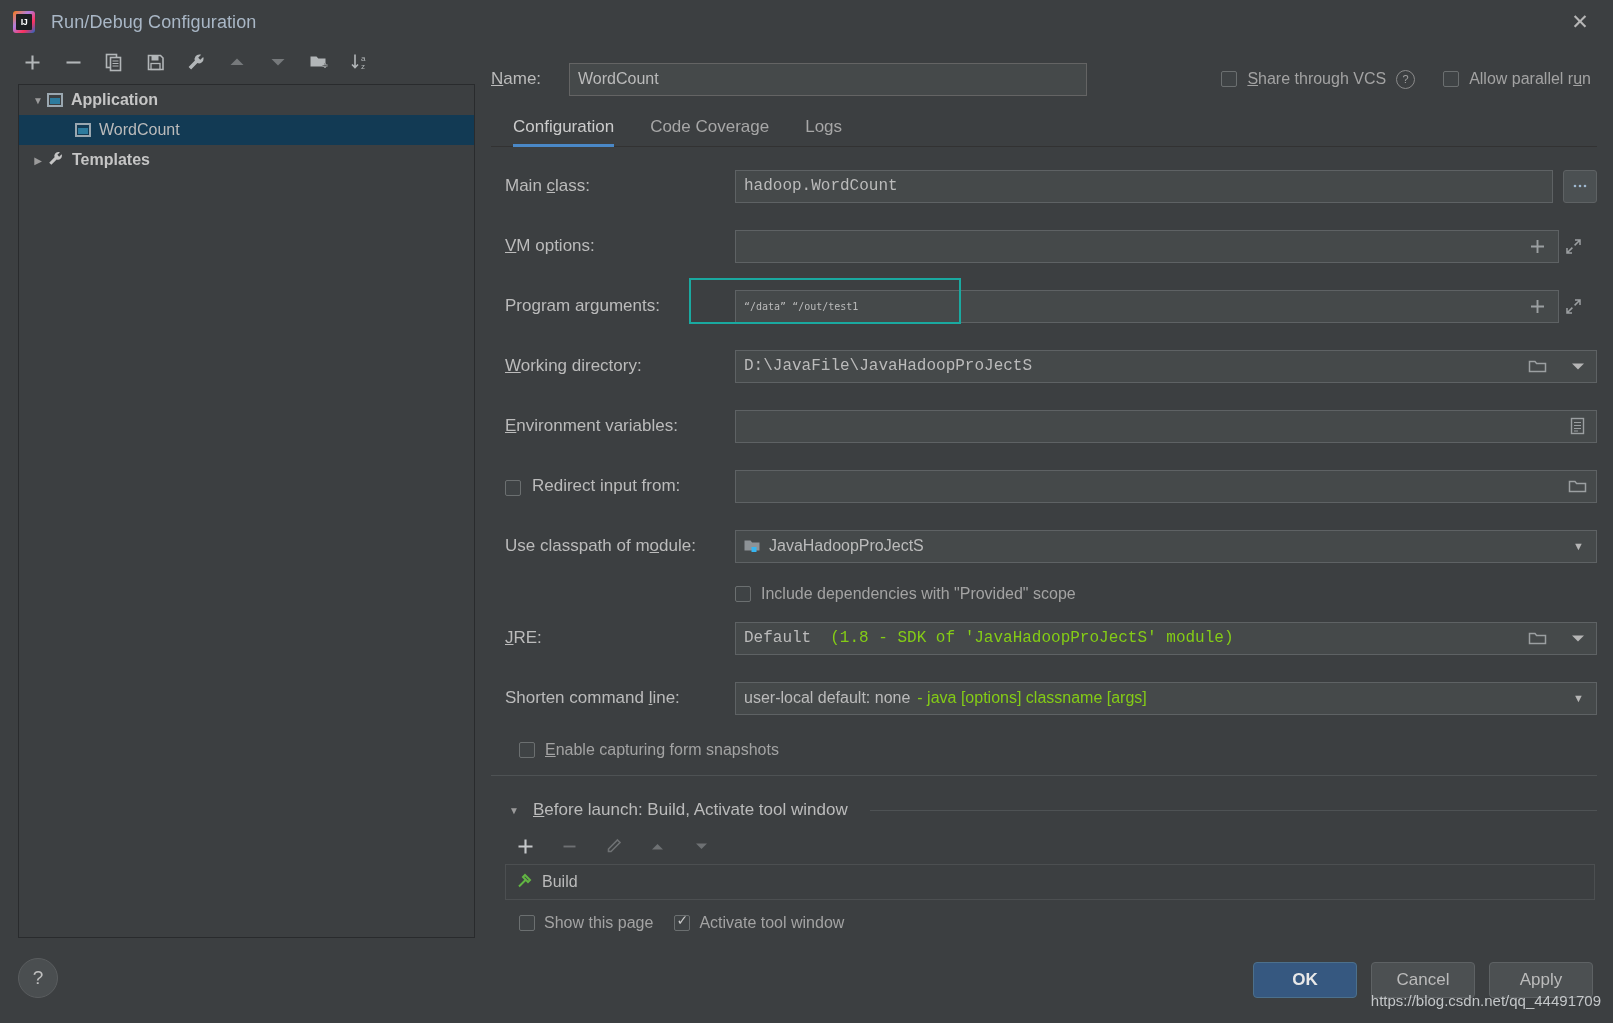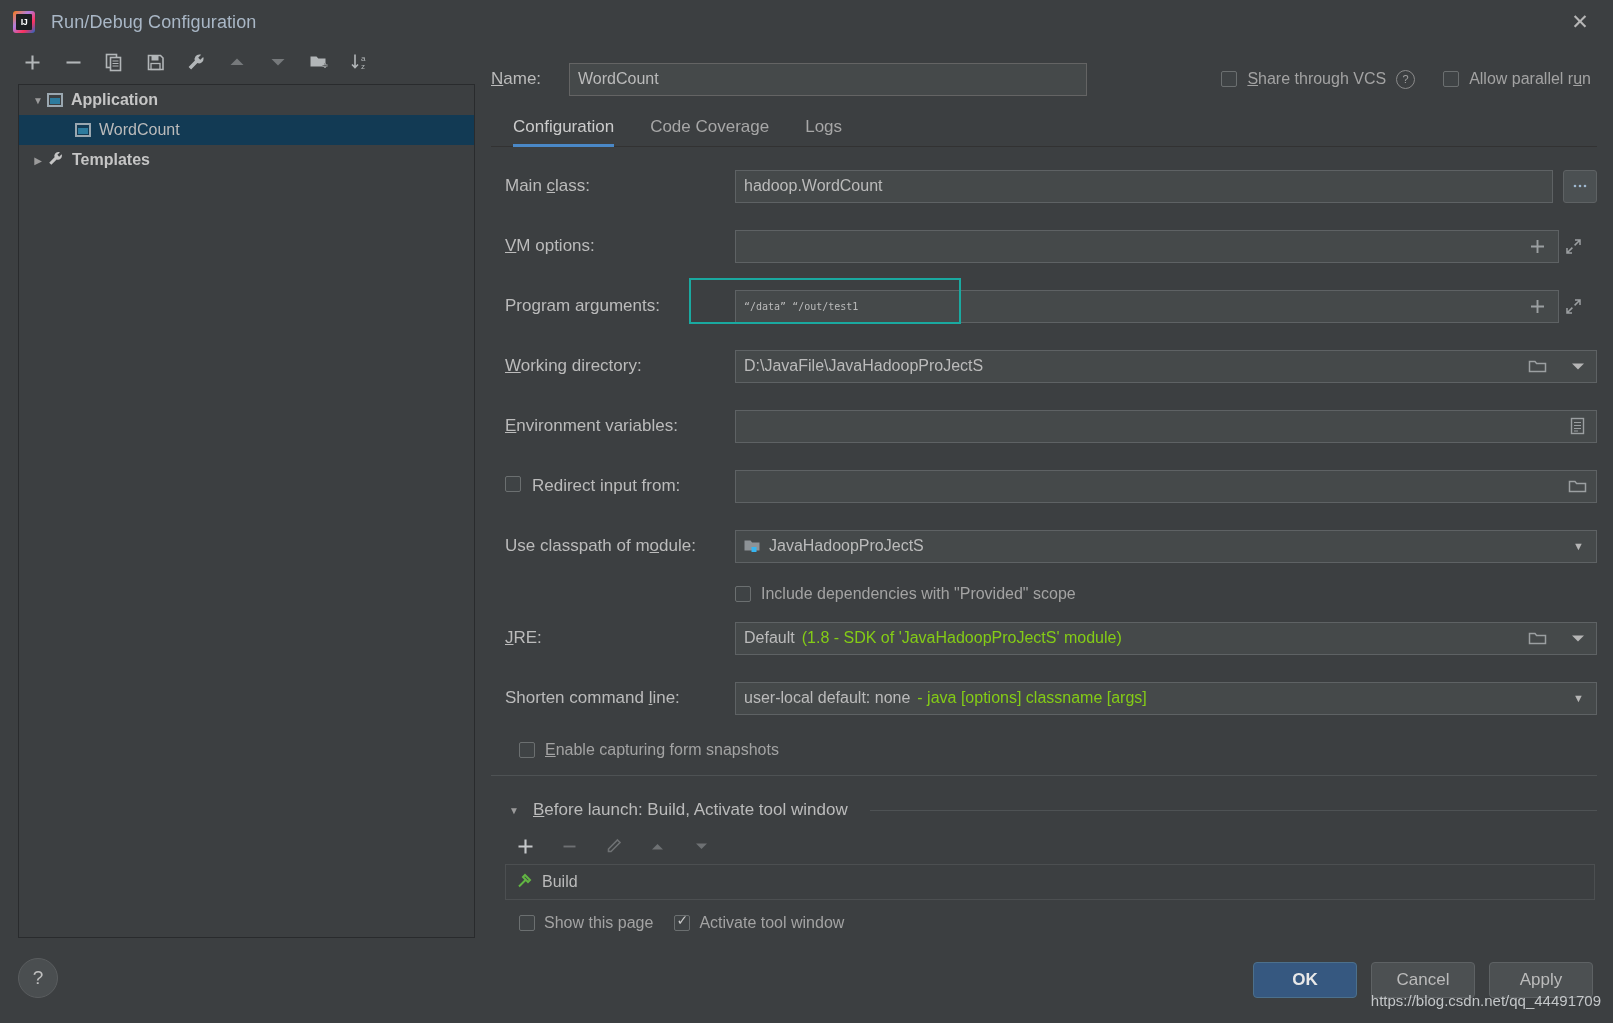--- a/index.html
+++ b/index.html
@@ -277,20 +277,21 @@
     background: #45494a;
     border: 1px solid #5e6264;
     box-sizing: border-box;
     display: flex;
     align-items: center;
     padding: 0 8px;
     font-size: 16px;
     color: #bbbbbb;
     overflow: hidden;
     white-space: nowrap;
+    font-family: Liberation Mono, monospace;
   }
   .icon-btn {
     width: 32px; height: 33px;
     display: flex; align-items: center; justify-content: center;
     color: #a3a7a8;
     cursor: pointer;
     flex: none;
   }
   .inline-icons {
     position: absolute;
@@ -658,21 +659,21 @@
           <span class="icon-btn" style="position:absolute;right:4px">
             <svg width="17" height="18" viewBox="0 0 17 18">
               <rect x="2.5" y="1.5" width="12" height="15" fill="none" stroke="#9b9fa1" stroke-width="1.4"></rect>
               <path d="M5 5.5h7M5 8.5h7M5 11.5h7M5 14h4" stroke="#9b9fa1" stroke-width="1.2"></path>
             </svg>
           </span>
         </div>
       </div>
 
       <div class="frow">
-        <div class="flabel" style="display:flex;align-items:flex-start;gap:11px">
+        <div class="flabel" style="display:flex;align-items:flex-end;gap:11px">
           <span class="cb"></span>
           <span>Redirect input from:</span>
         </div>
         <div class="fctrl">
           <div class="tfield"></div>
           <span class="icon-btn" style="position:absolute;right:4px">
             <svg width="19" height="16" viewBox="0 0 19 16">
                 <path d="M1.5 3.5h5.5l1.6 2h8.9v8H1.5z" fill="none" stroke="#9b9fa1" stroke-width="1.5"></path>
               </svg>
           </span>
@@ -696,21 +697,21 @@
       </div>
 
       <div class="sub-cb-row">
         <span class="cb"></span>
         <span class="cb-label">Include dependencies with "Provided" scope</span>
       </div>
 
       <div class="frow">
         <div class="flabel"><u>J</u>RE:</div>
         <div class="fctrl">
-          <div class="tfield" style="border-right:none;gap:7px">
+          <div class="tfield" style="border-right:none;gap:19px">
             <span>Default</span>
             <span class="muted">(1.8 - SDK of 'JavaHadoopProJectS' module)</span>
           </div>
           <span class="icon-btn" style="position:absolute;right:44px">
             <svg width="19" height="16" viewBox="0 0 19 16">
                 <path d="M1.5 3.5h5.5l1.6 2h8.9v8H1.5z" fill="none" stroke="#9b9fa1" stroke-width="1.5"></path>
               </svg>
           </span>
           <div class="browse-btn">
             <svg width="14" height="9" viewBox="0 0 14 9">

